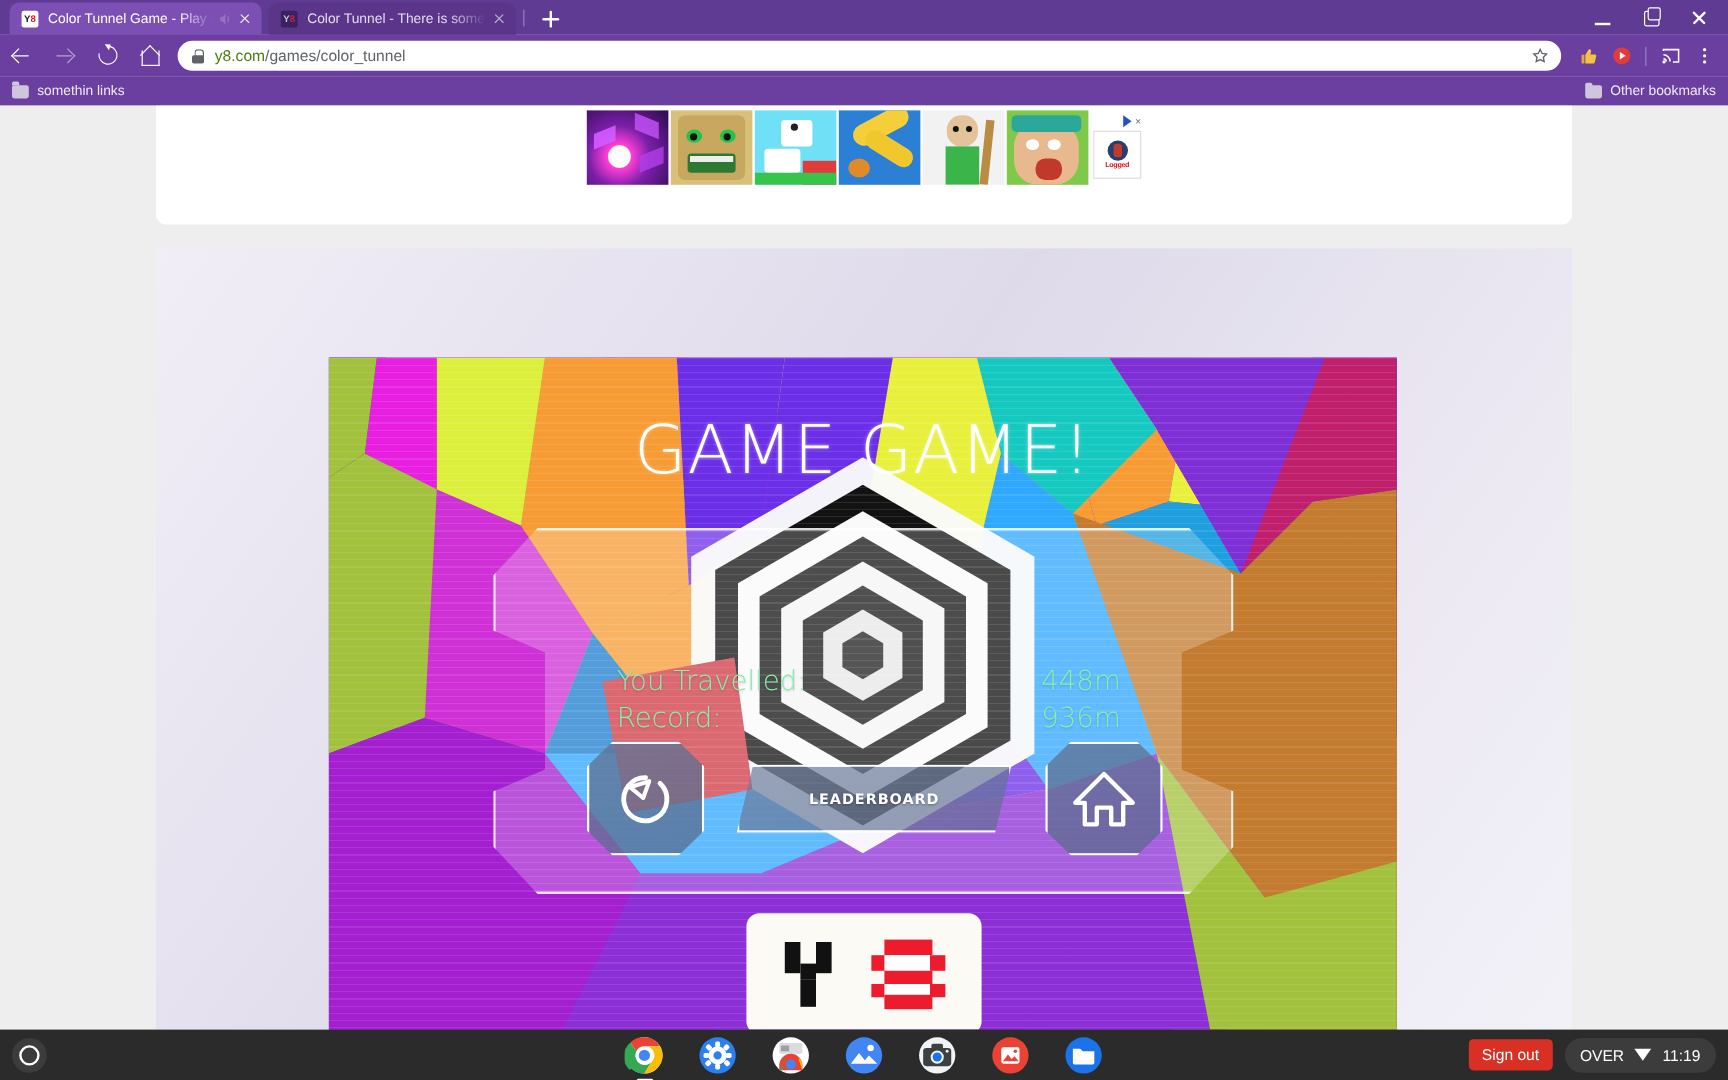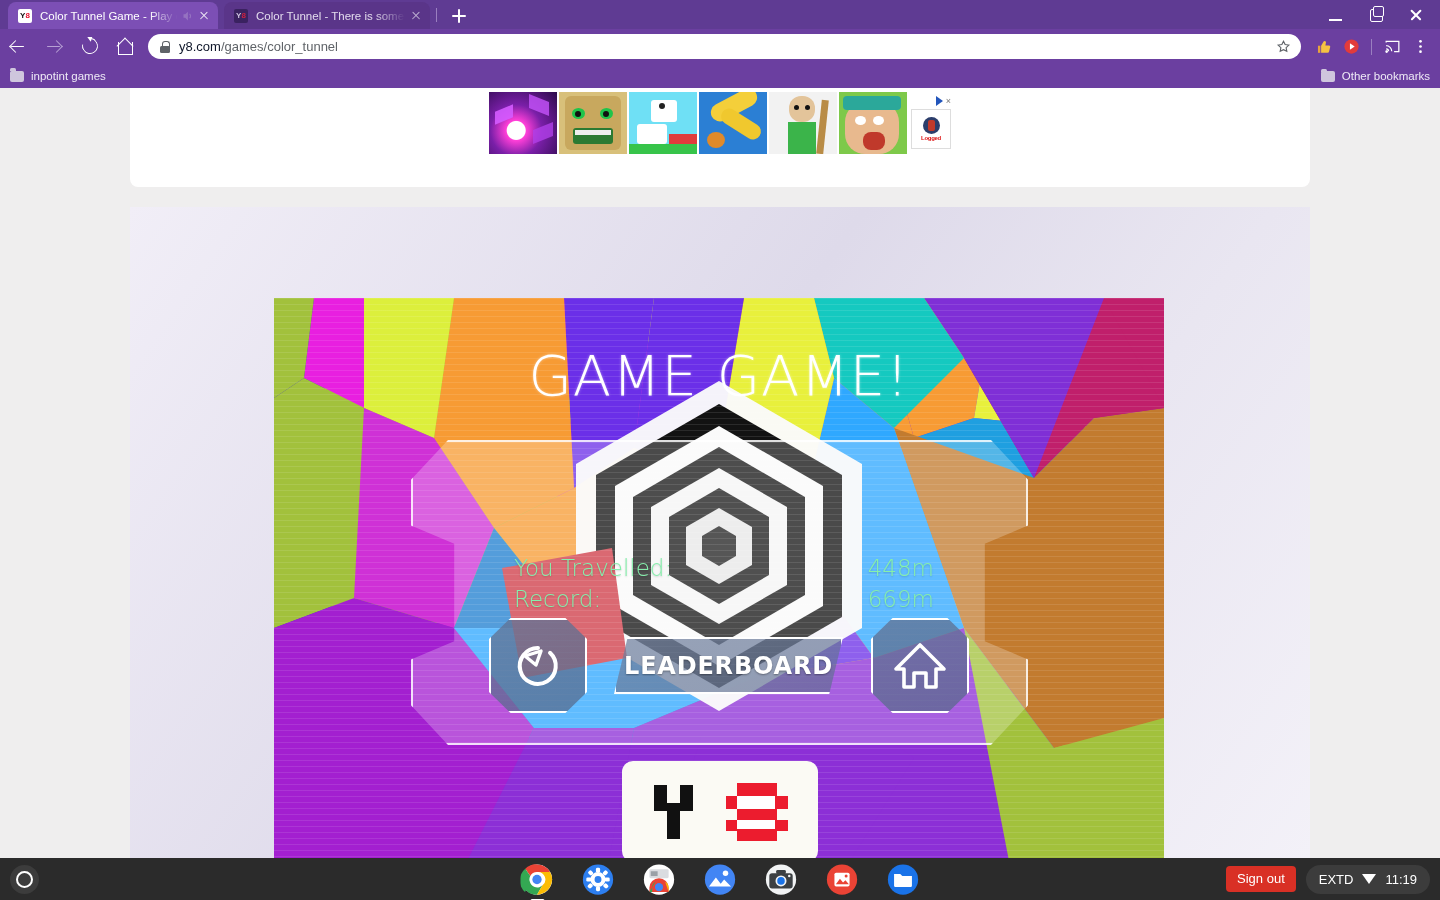--- a/index.html
+++ b/index.html
@@ -107,21 +107,21 @@
   .omnibox {
     flex:1; height:25px; margin:0 8px 0 4px; background:#fff; border-radius:13px;
     display:flex; align-items:center; padding:0 10px 0 12px; position:relative;
   }
   .lock { width:10px; height:12px; position:relative; flex:0 0 10px; margin-right:9px; }
   .lock::before { content:""; position:absolute; left:0; top:5px; width:10px; height:7px;
                   background:#5f6368; border-radius:1.5px; }
   .lock::after  { content:""; position:absolute; left:2.3px; top:0.5px; width:5.4px; height:6px;
                   border:1.6px solid #5f6368; border-bottom:none; border-radius:3px 3px 0 0; }
   .url { font-size:13px; white-space:nowrap; }
-  .url .host { color:#0f172a; }
+  .url .host { color:#4d7c0f; }
   .url .path { color:#5f6368; }
   .star { position:absolute; right:10px; top:5px; width:15px; height:15px; color:#5f6368; }
 
   .tb-icon { width:28px; height:35px; position:relative; flex:0 0 28px; }
   .ext-sep { width:1px;height:16px;background:#9a7fc0;margin:0 6px; flex:0 0 1px;}
 
   
   .bookmarks {
     position:absolute; left:0; top:64px; width:1440px; height:24px;
     background:#6b3fa0; display:flex; align-items:center; padding:0 10px;
@@ -207,21 +207,21 @@
   .btn-home { left:382px; }
   .btn-leader {
     position:absolute; left:125px; top:19px; width:229px; height:57px;
     background: linear-gradient(160deg, rgba(112,128,158,.72), rgba(92,108,142,.66));
     border:2.5px solid #ffffff;
     clip-path: polygon(6% 0, 100% 0, 94% 100%, 0 100%);
     -webkit-clip-path: polygon(6% 0, 100% 0, 94% 100%, 0 100%);
     display:flex; align-items:center; justify-content:center;
   }
   .btn-leader span {
-    color:#fff; font-size:24px; font-weight:bold; letter-spacing:.8px;
+    color:#fff; font-size:12px; font-weight:bold; letter-spacing:.8px;
     font-family:"DejaVu Sans", sans-serif; text-shadow:0 1px 2px rgba(0,0,0,.35);
   }
 
   
   .y8logo {
     position:absolute; left:348px; top:463px; width:196px; height:101px;
     background:#fbfaf4; border-radius:11px;
     display:flex; align-items:center; justify-content:center; gap:16px;
   }
 
@@ -345,21 +345,21 @@
         <circle cx="12" cy="5.5" r="1.7"></circle>
           <circle cx="12" cy="12" r="1.7"></circle>
           <circle cx="12" cy="18.5" r="1.7"></circle>
       </svg>
     </div>
   </div>
 
   <div class="bookmarks">
     <div class="bm">
       <span class="folder"></span>
-      <span>inpotint games</span>
+      <span>somethin links</span>
     </div>
     <div class="bm bm-right">
       <span class="folder"></span>
       <span>Other bookmarks</span>
     </div>
   </div>
 
   <div class="viewport">
 
     <div class="adcard">
@@ -501,21 +501,21 @@
 
         <div class="go-title">GAME GAME!</div>
 
         <div class="go-stats">
           <div class="statrow">
             <span>You Travelled:</span>
             <span class="statval">448m</span>
           </div>
           <div class="statrow">
             <span>Record:</span>
-            <span class="statval">669m</span>
+            <span class="statval">936m</span>
           </div>
         </div>
 
         <div class="gobtns">
           <div class="btn-oct btn-restart">
             <svg width="54" height="54" viewBox="0 0 54 54">
               <path d="M27 9 a18 18 0 1 0 12 4.8" fill="none" stroke="#fff" stroke-width="4" stroke-linecap="round"></path>
               <path d="M14 17 L30 12 L25 26 Z" fill="none" stroke="#fff" stroke-width="3.4" stroke-linejoin="round"></path>
             </svg>
           </div>
@@ -637,18 +637,18 @@
       <svg width="33" height="33" viewBox="0 0 48 48">
         <circle cx="24" cy="24" r="22" fill="#1a73e8"></circle>
         <path d="M11 16h9l3 3h14v14a2 2 0 01-2 2H13a2 2 0 01-2-2z" fill="#fff"></path>
       </svg>
     </div>
   </div>
 
   <div class="shelf-right">
     <div class="signout">Sign out</div>
     <div class="status">
-      <span>EXTD</span>
+      <span>OVER</span>
       <span class="wifi"></span>
       <span>11:19</span>
     </div>
   </div>
 </div>
 
 </body></html>

